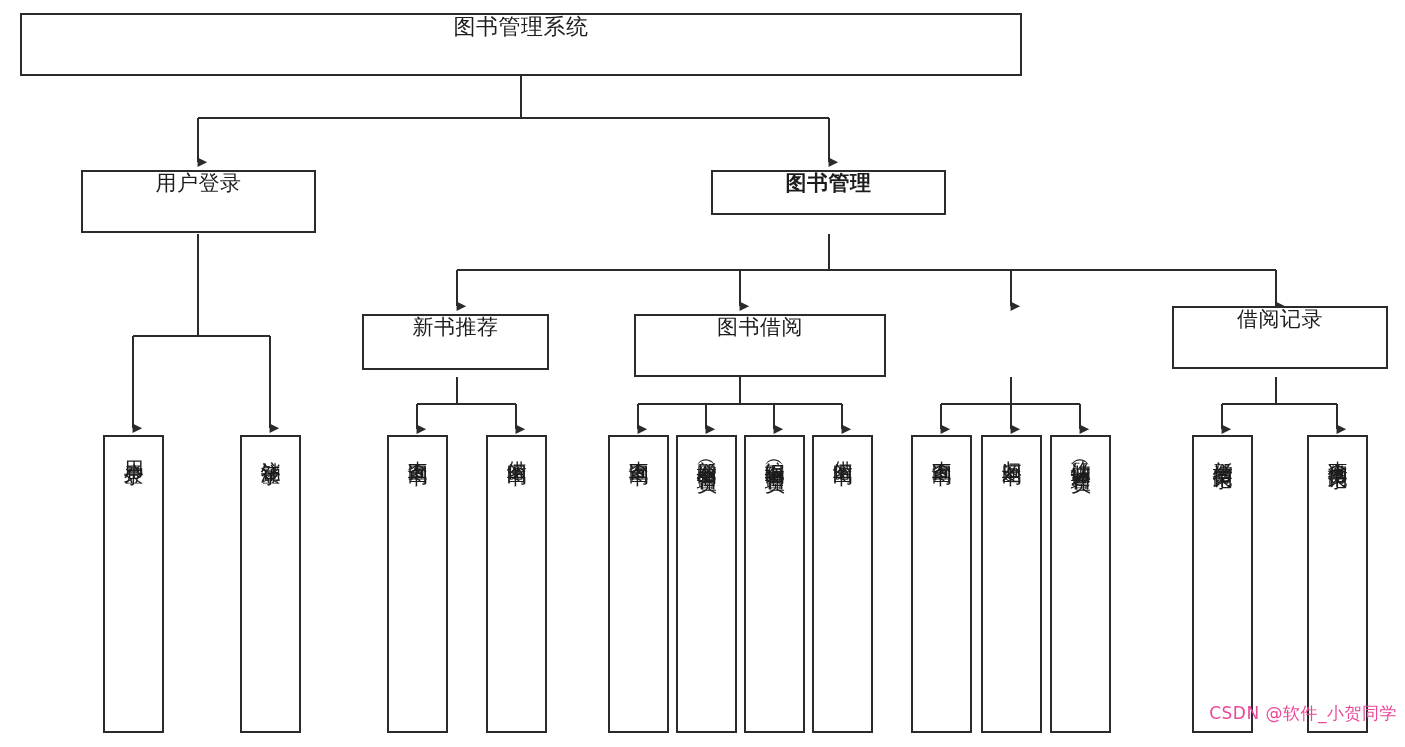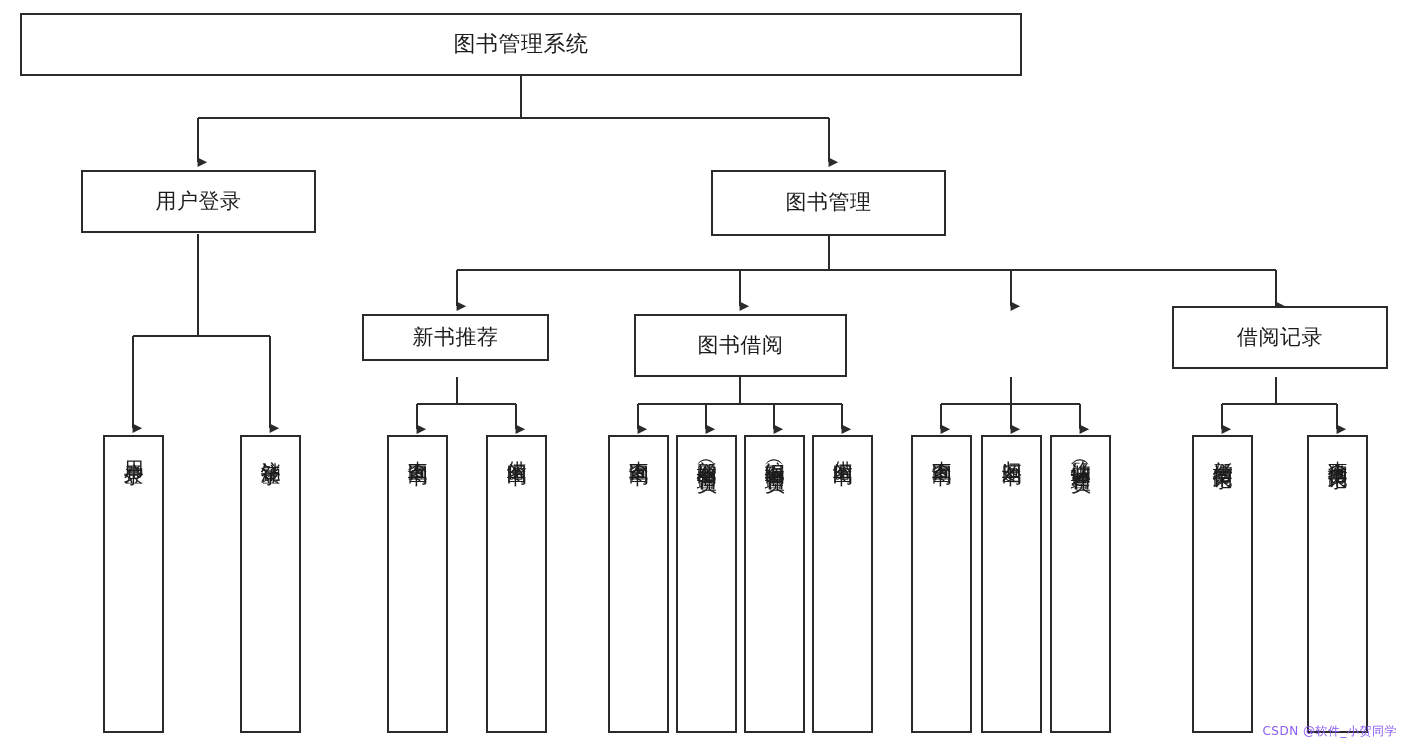--- a/index.html
+++ b/index.html
@@ -24,21 +24,20 @@
     top: 0;
     width: 1405px;
     height: 747px;
   }
   .node {
     position: absolute;
     box-sizing: border-box;
     background: #ffffff;
     border: 2px solid #2b2b2b;
     display: flex;
-    align-items: center;
     justify-content: center;
     color: #1c1c1c;
   }
   .node .node-label {
     display: block;
     text-align: center;
     line-height: 1.12;
   }
   
   .node-h .node-label {
@@ -59,23 +58,23 @@
     writing-mode: vertical-rl;
     text-orientation: upright;
     font-size: 20px;
     line-height: 1.18;
     letter-spacing: 2px;
     white-space: nowrap;
   }
   #watermark {
     position: absolute;
     right: 8px;
-    bottom: 7px;
-    font-size: 12px;
-    color: #8b5cf6;
+    bottom: 22px;
+    font-size: 17px;
+    color: #ec4899;
     letter-spacing: 0.5px;
     white-space: nowrap;
     pointer-events: none;
   }
 </style>
 </head>
 <body>
 
 <div id="diagram-root">
 
@@ -130,29 +129,29 @@
   </svg>
 
   <div class="node node-h node-root" style="left:20px; top:13px; width:1002px; height:63px;">
     <span class="node-label">图书管理系统</span>
   </div>
 
   <div class="node node-h" style="left:81px; top:170px; width:235px; height:63px;">
     <span class="node-label">用户登录</span>
   </div>
 
-  <div class="node node-h" style="left:711px; top:170px; width:235px; height:66px;">
+  <div class="node node-h" style="left:711px; top:170px; width:235px; height:45px;font-weight:bold;">
     <span class="node-label">图书管理</span>
   </div>
 
-  <div class="node node-h" style="left:362px; top:314px; width:187px; height:47px;">
+  <div class="node node-h" style="left:362px; top:314px; width:187px; height:56px;">
     <span class="node-label">新书推荐</span>
   </div>
 
-  <div class="node node-h" style="left:634px; top:314px; width:213px; height:63px;">
+  <div class="node node-h" style="left:634px; top:314px; width:252px; height:63px;">
     <span class="node-label">图书借阅</span>
   </div>
 
 
   <div class="node node-h" style="left:1172px; top:306px; width:216px; height:63px;">
     <span class="node-label">借阅记录</span>
   </div>
 
   <div class="node node-v" style="left:103px; top:435px; width:61px; height:298px;">
     <span class="node-label">用户登录</span>

